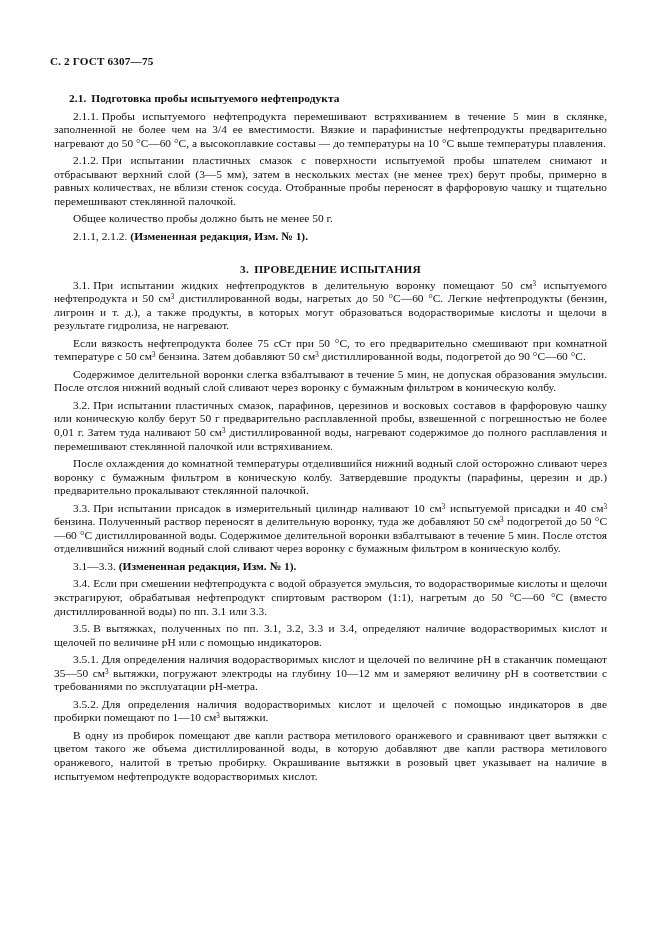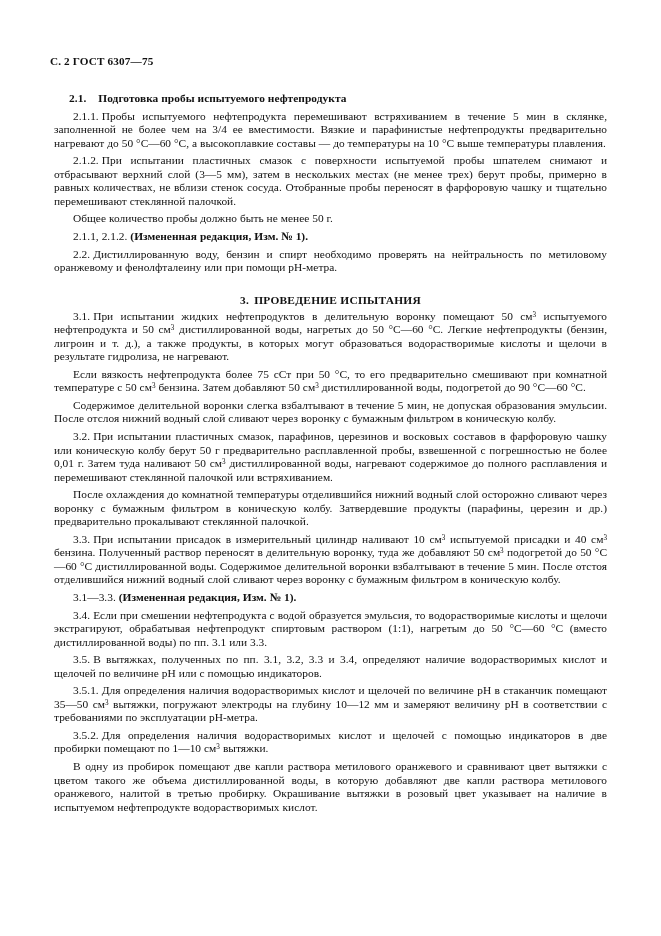--- a/index.html
+++ b/index.html
@@ -56,21 +56,21 @@
 
   
   .sub-heading {
     font-size: 11.4px;
     font-weight: bold;
     margin: 0;
     padding: 0 0 0 19px;
     line-height: 13.6px;
     letter-spacing: 0.05px;
   }
-  .sub-heading .num { margin-right: 12px; }
+  .sub-heading .num { margin-right: 5px; }
 
   
   p.para {
     font-size: 11.4px;
     line-height: 13.55px;
     text-align: justify;
     text-justify: inter-word;
     text-indent: 19px;
     margin: 4px;
     padding: 0;
@@ -119,23 +119,20 @@
     </p>
 
     <p class="para">
       <span>Общее количество пробы должно быть не менее 50 г.</span>
     </p>
 
     <p class="para">
       <span class="lead">2.1.1, 2.1.2.</span><b class="bold-note">(Измененная редакция, Изм. № 1).</b>
     </p>
 
-    <p class="para">
-      <span class="lead">2.2.</span><span>Дистиллированную воду, бензин и спирт необходимо проверять на нейтральность по метиловому оранжевому и фенолфталеину или при помощи рН-метра.</span>
-    </p>
 
     <h2 class="section-heading h-sec-3">
       <span class="num">3.</span><span>ПРОВЕДЕНИЕ ИСПЫТАНИЯ</span>
     </h2>
 
     <p class="para">
       <span class="lead">3.1.</span><span>При испытании жидких нефтепродуктов в делительную воронку помещают 50 см</span><sup>3</sup><span> испытуемого нефтепродукта и 50 см</span><sup>3</sup><span> дистиллированной воды, нагретых до 50 °С—60 °С. Легкие нефтепродукты (бензин, лигроин и т. д.), а также продукты, в которых могут образоваться водорастворимые кислоты и щелочи в результате гидролиза, не нагревают.</span>
     </p>
 
     <p class="para">

